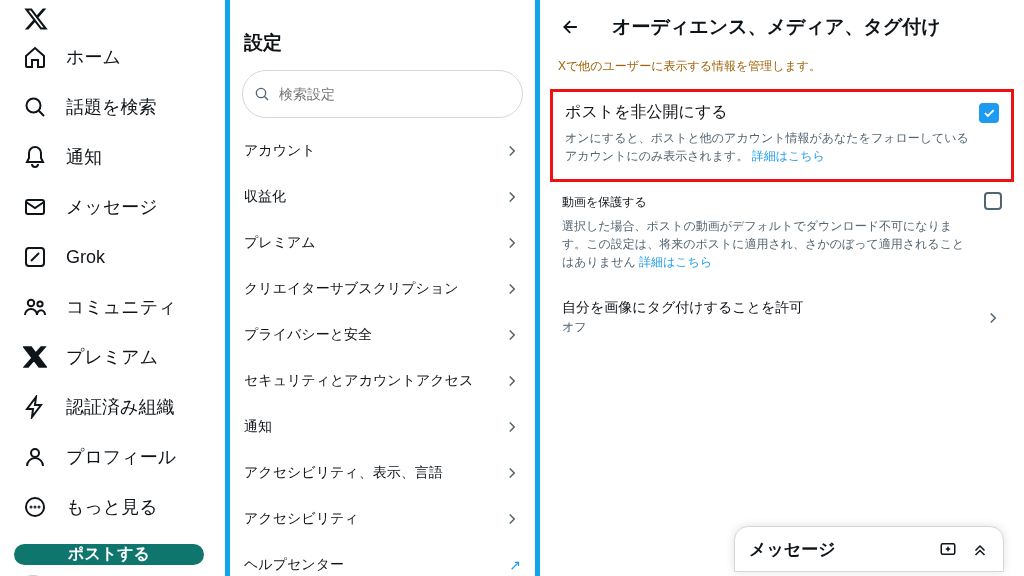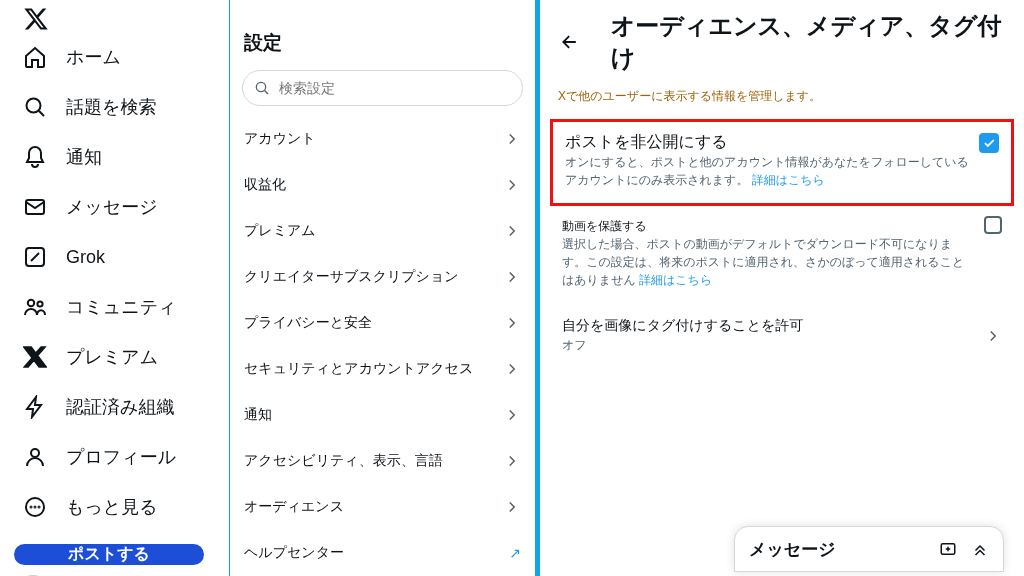--- a/index.html
+++ b/index.html
@@ -1,53 +1,53 @@
 <!DOCTYPE html>
 <html><head>
 <meta charset="utf-8">
 <style>
   * { box-sizing: border-box; margin: 0; padding: 0; }
   html, body { width: 1024px; height: 576px; font-family: -apple-system, "Segoe UI", Meiryo, sans-serif; color:#0f1419; background:#fff; overflow:hidden; }
   .app { display:flex; width:1024px; height:576px; }
 
   
-  .nav { width:230px; border-right:1px solid #0ea5e9; display:flex; flex-direction:column; padding-top:6px; }
+  .nav { width:230px; border-right:5px solid #0ea5e9; display:flex; flex-direction:column; padding-top:6px; }
   .logo { width:48px; height:48px; display:flex; align-items:center; justify-content:center; margin-left:12px; }
   .logo svg { width:26px; height:26px; }
   .nav-item { display:flex; align-items:center; gap:18px; padding:10px 12px 10px 16px; font-size:18px; border-radius:9999px; margin:2px 6px; cursor:pointer; }
   .nav-item .ico { width:26px; height:26px; display:flex; align-items:center; justify-content:center; }
   .nav-item .ico svg { width:24px; height:24px; stroke:#0f1419; fill:none; stroke-width:2; }
-  .post-btn { background:#1d4ed8; color:#fff; border:none; border-radius:9999px; width:190px; height:48px; font-size:16px; font-weight:700; margin:12px 14px 0 14px; cursor:pointer;}
+  .post-btn { background:#0f766e; color:#fff; border:none; border-radius:9999px; width:190px; height:48px; font-size:16px; font-weight:700; margin:12px 14px 0 14px; cursor:pointer;}
   .account { margin-top:auto; display:flex; align-items:center; gap:8px; padding:10px 10px 14px 14px; }
   .avatar { width:38px; height:38px; border-radius:50%; background:#ccc; }
 
   
   .col2 { width:310px; border-right:5px solid #0ea5e9; padding-top:24px; }
   .col2-title { font-size:19px; font-weight:800; padding:6px 14px 14px 14px; }
   .search-wrap { margin:0 12px 10px 12px; position:relative; }
   .search-wrap svg { position:absolute; left:12px; top:50%; transform:translateY(-50%); width:16px; height:16px; stroke:#536471; fill:none; stroke-width:2;}
-  .search { width:100%; height:36px; border:1px solid #cfd9de; border-radius:9999px; padding:0 14px 0 36px; font-size:14px; outline:none; color:#536471;}
+  .search { width:100%; height:48px; border:1px solid #cfd9de; border-radius:9999px; padding:0 14px 0 36px; font-size:14px; outline:none; color:#536471;}
   .srow { display:flex; align-items:center; justify-content:space-between; padding:14px 14px; font-size:14px; cursor:pointer;}
   .chev { width:18px; height:18px; stroke:#536471; fill:none; stroke-width:2;}
   .ext-arrow { color:#1d9bf0; font-size:14px; }
 
   
   .col3 { flex:1; display:flex; flex-direction:column; padding-top:4px; position:relative;}
   .hdr { display:flex; align-items:center; gap:24px; padding:6px 14px 8px 14px; }
   .back { width:34px; height:34px; border-radius:50%; display:flex; align-items:center; justify-content:center; cursor:pointer;}
   .back svg { width:20px; height:20px; stroke:#0f1419; fill:none; stroke-width:2.2;}
-  .hdr-title { font-size:24px; font-weight:800; }
+  .hdr-title { font-size:19px; font-weight:800; }
   .sub { font-size:12px; color:#a16207; padding:6px 18px 12px 18px;}
 
   .hl-box { border:3px solid #e11; margin:2px 10px 4px 10px; padding:10px 12px 14px 12px; position:relative;}
   .row-top { display:flex; justify-content:space-between; align-items:center;}
   .row-title { font-size:16px; font-weight:400;}
   .chk { width:20px; height:20px; border-radius:4px; background:#1d9bf0; display:flex; align-items:center; justify-content:center;}
   .chk svg { width:14px; height:14px; stroke:#fff; fill:none; stroke-width:3;}
-  .row-desc { font-size:12px; color:#536471; line-height:1.5; padding-right:26px;}
+  .row-desc { font-size:12px; color:#536471; margin-top:6px; line-height:1.5; padding-right:26px;}
   .lnk { color:#1d9bf0; }
 
   .nohl { padding:8px 22px 14px 22px; position:relative;}
   .nohl .row-title.small { font-size:12px; font-weight:400; color:#0f1419;}
   .unchk { position:absolute; right:22px; top:6px; width:18px; height:18px; border:2px solid #536471; border-radius:4px;}
 
   .navrow { display:flex; justify-content:space-between; align-items:center; padding:14px 22px; cursor:pointer;}
   .navrow-main { font-size:14px; }
   .navrow-sub { font-size:12px; color:#536471; margin-top:2px;}
 
@@ -219,21 +219,21 @@
             <path d="m9 6 6 6-6 6"></path>
           </svg>
         </div>
         <div class="srow">
           <span>アクセシビリティ、表示、言語</span>
           <svg class="chev" viewBox="0 0 24 24">
             <path d="m9 6 6 6-6 6"></path>
           </svg>
         </div>
         <div class="srow">
-          <span>オーディエンス</span>
+          <span>アクセシビリティ</span>
           <svg class="chev" viewBox="0 0 24 24">
             <path d="m9 6 6 6-6 6"></path>
           </svg>
         </div>
         <div class="srow ext">
           <span>ヘルプセンター</span>
           <span class="ext-arrow">↗</span>
         </div>
       </div>
   </div>

